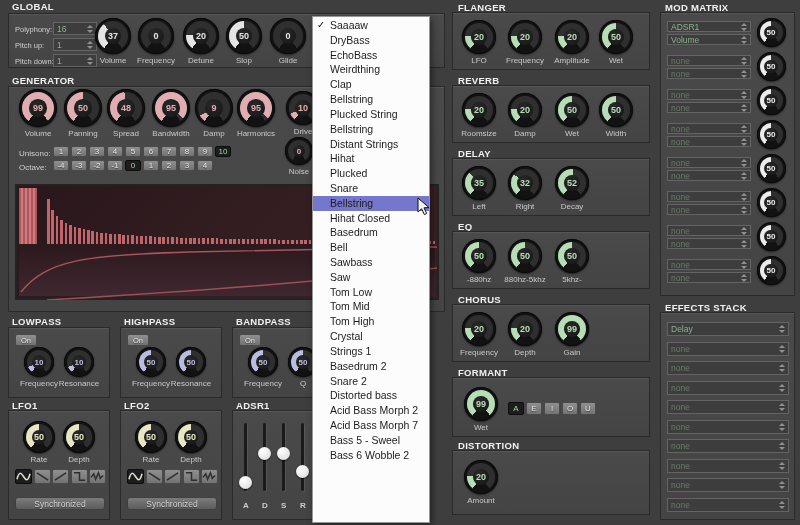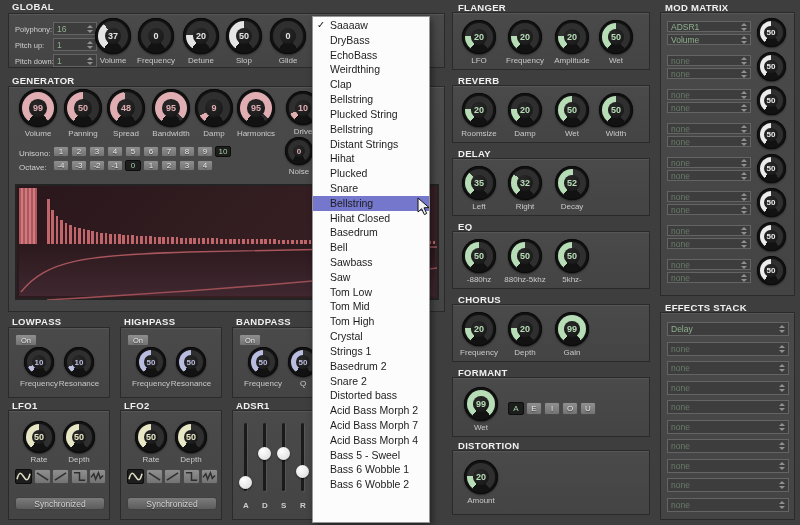--- a/index.html
+++ b/index.html
@@ -840,21 +840,19 @@
     <div class="menu-item"><span>Tom Low</span></div>
     <div class="menu-item"><span>Tom Mid</span></div>
     <div class="menu-item"><span>Tom High</span></div>
     <div class="menu-item"><span>Crystal</span></div>
     <div class="menu-item"><span>Strings 1</span></div>
     <div class="menu-item"><span>Basedrum 2</span></div>
     <div class="menu-item"><span>Snare 2</span></div>
     <div class="menu-item"><span>Distorted bass</span></div>
     <div class="menu-item"><span>Acid Bass Morph 2</span></div>
     <div class="menu-item"><span>Acid Bass Morph 7</span></div>
-    <div class="menu-item"><span>Acid Bass Morph 4</span></div>
     <div class="menu-item"><span>Bass 5 - Sweel</span></div>
-    <div class="menu-item"><span>Bass 6 Wobble 1</span></div>
     <div class="menu-item"><span>Bass 6 Wobble 2</span></div>
   </div>
 
 <svg id="cursor" width="13" height="19" viewBox="0 0 13 19">
   <path d="M1,1 L1,15 L4.6,11.8 L7.4,17.6 L9.7,16.5 L7,10.8 L12,10.6 Z" fill="#f2f2f2" stroke="#111" stroke-width="1"></path>
 </svg>
 
 </body></html>

